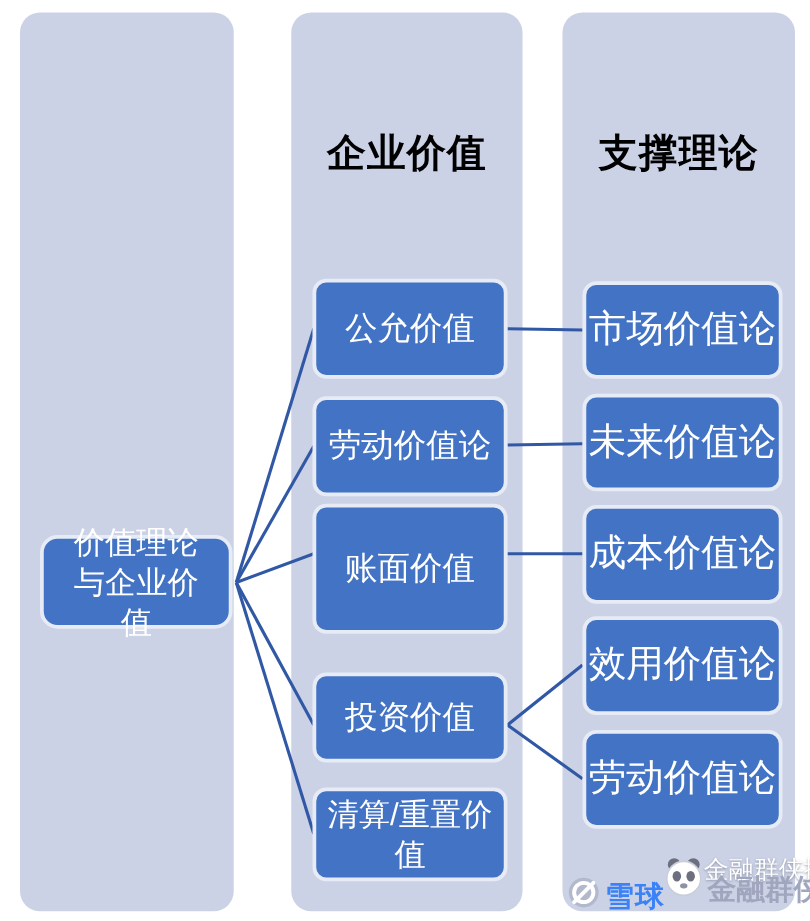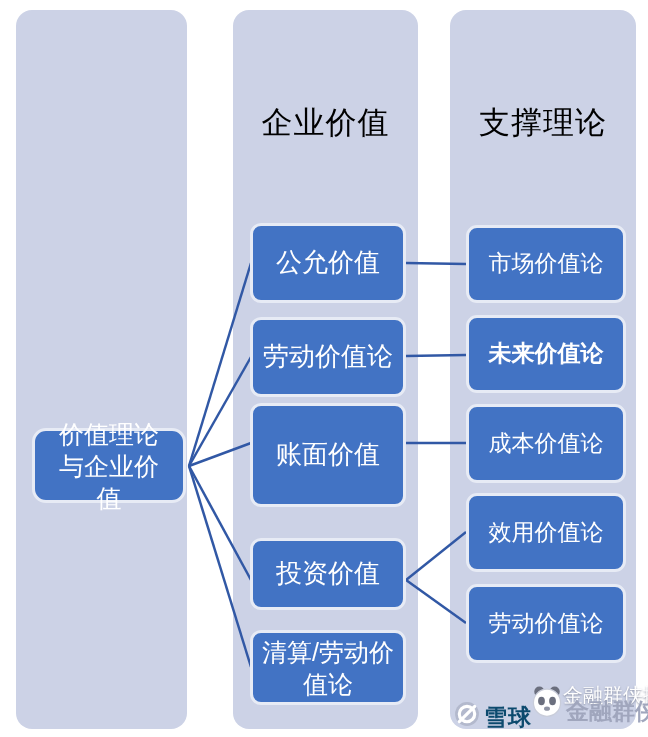--- a/index.html
+++ b/index.html
@@ -21,21 +21,21 @@
   }
   .col-root{left:16px;width:171px;}
   .col-mid{left:233px;width:185px;}
   .col-right{left:450px;width:186px;}
 
   .col-header{
     position:absolute;
     top:92px;left:0;right:0;
     text-align:center;
     font-size:31px;
-    font-weight:normal;
+    font-weight:bold;
     color:#000000;
     letter-spacing:1px;
   }
 
   
   .connectors{position:absolute;left:0;top:0;width:648px;height:737px;pointer-events:none;}
   .connectors line{stroke:#3158a5;stroke-width:2.5;}
 
   
   .node{
@@ -47,43 +47,43 @@
     display:flex;
     align-items:center;
     justify-content:center;
     text-align:center;
     box-sizing:border-box;
     word-break:break-all;
     line-height:1.28;
   }
   .node-root{left:32px;top:428px;width:154px;height:75px;font-size:25px;border-radius:14px;padding:0 22px;}
   .node-mid{left:250px;width:156px;font-size:26px;padding:0 5px;}
-  .node-right{left:466px;width:160px;font-size:23px;}
+  .node-right{left:466px;width:160px;font-size:30px;}
 
   .m0{top:223px;height:80px;}
   .m1{top:317px;height:80px;}
   .m2{top:403px;height:104px;}
   .m3{top:538px;height:72px;}
   .m4{top:630px;height:75px;font-size:25px;}
 
   .r0{top:225px;height:78px;}
-  .r1{top:315px;height:78px;font-weight:bold;}
+  .r1{top:315px;height:78px;}
   .r2{top:404px;height:79px;}
   .r3{top:493px;height:79px;}
   .r4{top:584px;height:79px;}
 
   
   .watermark{
     position:absolute;
     left:450px;top:678px;width:198px;height:52px;
   }
   .wm-logo{position:absolute;left:3px;top:22px;width:28px;height:28px;}
   .wm-brand{
     position:absolute;left:34px;top:24px;
-    font-size:23px;color:#0c4a6e;font-weight:bold;letter-spacing:1px;
+    font-size:23px;color:#3b82f6;font-weight:bold;letter-spacing:1px;
   }
   .wm-avatar{position:absolute;left:80px;top:6px;width:34px;height:34px;}
   .wm-author-white{
     position:absolute;left:113px;top:4px;
     font-size:20px;color:#ffffff;white-space:nowrap;
     text-shadow:0 1px 2px rgba(125,131,150,0.9);
   }
   .wm-author-gray{
     position:absolute;left:116px;top:18px;
     font-size:23px;color:#a0a6bd;white-space:nowrap;font-weight:bold;
@@ -114,21 +114,21 @@
     <line x1="406" y1="580" x2="466" y2="532"></line>
     <line x1="406" y1="580" x2="466" y2="623"></line>
   </svg>
 
   <div class="node node-root">价值理论与企业价值</div>
 
   <div class="node node-mid m0">公允价值</div>
   <div class="node node-mid m1">劳动价值论</div>
   <div class="node node-mid m2">账面价值</div>
   <div class="node node-mid m3">投资价值</div>
-  <div class="node node-mid m4">清算/劳动价值论</div>
+  <div class="node node-mid m4">清算/重置价值</div>
 
   <div class="node node-right r0">市场价值论</div>
   <div class="node node-right r1">未来价值论</div>
   <div class="node node-right r2">成本价值论</div>
   <div class="node node-right r3">效用价值论</div>
   <div class="node node-right r4">劳动价值论</div>
 
   <div class="watermark">
     <svg class="wm-logo" viewBox="0 0 40 40">
       <circle cx="20" cy="20" r="17" fill="#b3b9cd"></circle>

